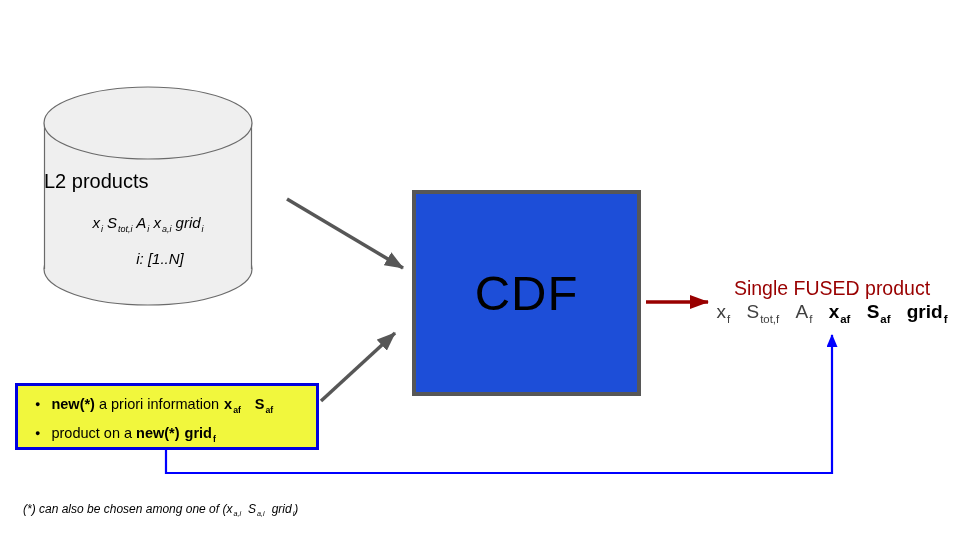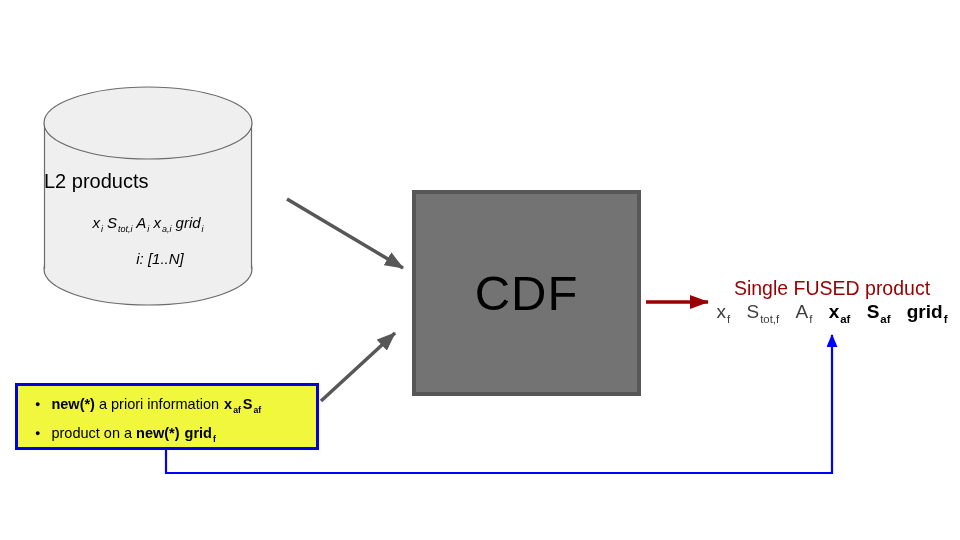--- a/index.html
+++ b/index.html
@@ -17,41 +17,41 @@
   .cyl-title { position:absolute; left:44px; top:170px; width:208px; text-align:left;
                font-size:20px; }
   .cyl-vars  { position:absolute; left:28px; top:214px; width:240px; text-align:center;
                font-style:italic; font-size:15px; }
   .cyl-vars .tok + .tok { }
   .cyl-range { position:absolute; left:44px; top:250px; width:232px; text-align:center;
                font-style:italic; font-size:15px; }
 
   
   .cdf-box { position:absolute; left:412px; top:190px; width:229px; height:206px;
-             box-sizing:border-box; background:#737373; border:4px solid #575757;
+             box-sizing:border-box; background:#1d4ed8; border:4px solid #575757;
              display:flex; align-items:center; justify-content:center; }
   .cdf-box .label { font-size:49px; letter-spacing:1px; }
 
   
   .output { position:absolute; left:706px; top:277px; width:252px; text-align:center; }
   .output .title { font-size:19.5px; color:#990000; line-height:22px; }
   .output .vars  { font-size:19px; margin-top:1px; line-height:24px; }
   .output .tok + .tok { margin-left:11px; }
   .red  { color:#404040; }
   .blue { color:#000000; font-weight:bold; }
 
   
   .apriori { position:absolute; left:15px; top:383px; width:304px; height:67px;
              box-sizing:border-box; background:#f1f73d; border:3px solid #0000e0;
              padding:7px 0 0 17px; }
   .apriori .row { display:flex; align-items:baseline; line-height:23px; font-size:14.5px; }
   .blt { font-size:9px; position:relative; top:-2px; margin-right:11px; }
   .bl-text b { font-weight:bold; }
   .bl-text .tok { margin-left:5px; }
-  .bl-text .tok + .tok { margin-left:2px; }
+  .bl-text .tok + .tok { margin-left:14px; }
 
   
   .footnote { position:absolute; left:23px; top:502px; font-style:italic; font-size:12px; }
   .footnote .tok + .tok { margin-left:7px; }
 </style>
 </head>
 <body>
 
 <div class="stage">
 
@@ -112,14 +112,17 @@
     <div class="row">
       <span class="blt">●</span>
       <span class="bl-text"><b>new(*)</b><span> a priori information</span><span class="tok blue"><span>x</span><span class="sb">af</span></span><span class="tok blue"><span>S</span><span class="sb">af</span></span></span>
     </div>
     <div class="row">
       <span class="blt">●</span>
       <span class="bl-text"><span>product on a </span><b>new(*)</b><span class="tok blue"><span>grid</span><span class="sb">f</span></span></span>
     </div>
   </div>
 
+  <div class="footnote">
+    <span>(*) can also be chosen among one of (</span><span class="tok"><span>x</span><span class="sb">a,i</span></span><span class="tok"><span>S</span><span class="sb">a,i</span></span><span class="tok"><span>grid</span><span class="sb">i</span></span><span>)</span>
+  </div>
 
 </div>
 
 </body></html>

